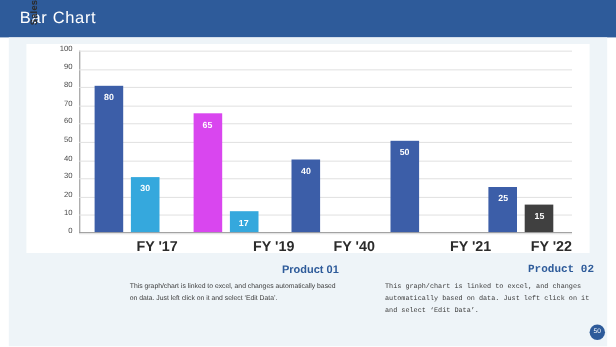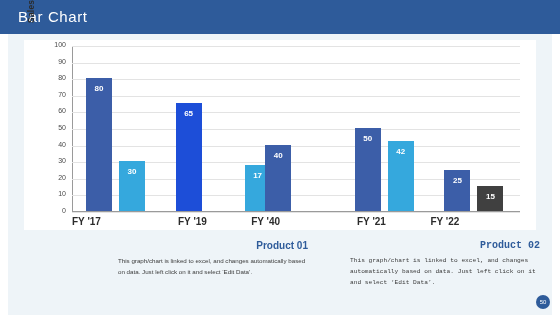--- a/index.html
+++ b/index.html
@@ -58,22 +58,22 @@
   .bar{
     position:absolute;bottom:0;width:26px;
   }
   .bar.s1{left:14px;background:#3c5ea8;}
   .bar.s2{left:47px;background:#35a8dd;}
   .bar .val{
     position:absolute;left:0;top:6px;width:26px;text-align:center;
     color:#ffffff;font-size:8px;font-weight:bold;
   }
   .xtick{
-    position:absolute;top:170px;width:89px;text-align:left;
-    font-size:10px;font-weight:bold;color:#2b2b2b;
+    position:absolute;top:170px;width:89px;text-align:right;
+    font-size:13px;font-weight:bold;color:#2b2b2b;
   }
   
   .note{
     position:absolute;width:190px;
   }
   .note .heading{
     font-size:10px;font-weight:bold;color:#2e5b9a;margin-bottom:5px;text-align:right;
   }
   .note .body{
     font-size:6.2px;color:#3b3b3b;line-height:1.75;
@@ -140,40 +140,37 @@
     <div class="group" style="left: 0px; width: 89.6px; height: 166px;">
       <div class="bar s1" style="height: 132.8px; background: rgb(60, 94, 168);">
         <div class="val">80</div>
       </div>
       <div class="bar s2" style="height: 49.8px; background: rgb(53, 168, 221);">
         <div class="val">30</div>
       </div>
     </div>
     <div class="xtick" style="left: 0px; width: 89.6px;">FY '17</div>
     <div class="group" style="left: 89.6px; width: 89.6px; height: 166px;">
-      <div class="bar s1" style="height: 107.9px; background: #1d4ed8;">
+      <div class="bar s1" style="height: 107.9px; background: #d946ef;">
         <div class="val">65</div>
       </div>
-      <div class="bar s2" style="height: 46px; background: rgb(53, 168, 221); margin-left: 36px;">
+      <div class="bar s2" style="height: 19px; background: rgb(53, 168, 221);">
         <div class="val">17</div>
       </div>
     </div>
     <div class="xtick" style="left: 106px; width: 89.6px;">FY '19</div>
     <div class="group" style="left: 179.2px; width: 89.6px; height: 166px;">
       <div class="bar s1" style="height: 66.4px; background: rgb(60, 94, 168);">
         <div class="val">40</div>
       </div>
     </div>
     <div class="xtick" style="left: 179.2px; width: 89.6px;">FY '40</div>
     <div class="group" style="left: 268.8px; width: 89.6px; height: 166px;">
       <div class="bar s1" style="height: 83px; background: rgb(60, 94, 168);">
         <div class="val">50</div>
-      </div>
-      <div class="bar s2" style="height: 69.72px; background: rgb(53, 168, 221);">
-        <div class="val">42</div>
       </div>
     </div>
     <div class="xtick" style="left: 285px; width: 89.6px;">FY '21</div>
     <div class="group" style="left: 358.4px; width: 89.6px; height: 166px;">
       <div class="bar s1" style="height: 41.5px; background: rgb(60, 94, 168);">
         <div class="val">25</div>
       </div>
       <div class="bar s2" style="height: 24.9px; background: #404040;">
         <div class="val">15</div>
       </div>

